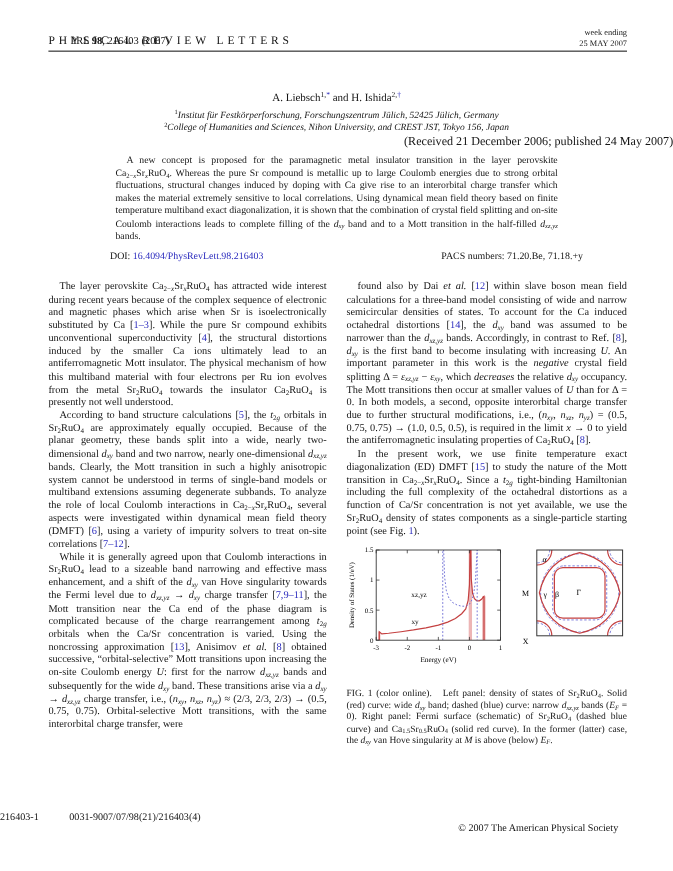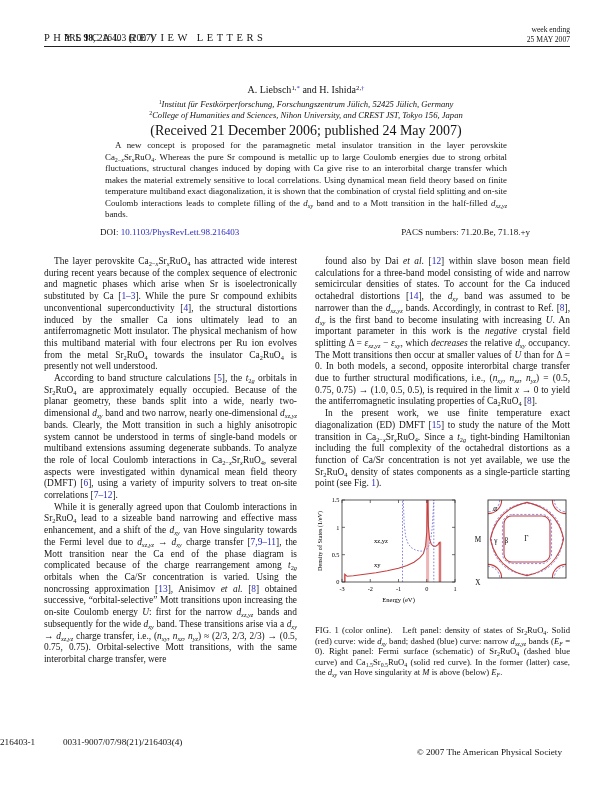--- a/index.html
+++ b/index.html
@@ -10,21 +10,21 @@
        border-bottom:1px solid #222;}
   .hdr-left{position:absolute;left:20px;bottom:3px;font-size:9.5px;white-space:nowrap;}
   .hdr-center{position:absolute;left:0;right:0;bottom:3px;
        font-size:10.5px;letter-spacing:3.5px;white-space:nowrap;}
   .hdr-right{position:absolute;right:0;bottom:2px;text-align:right;font-size:7.6px;line-height:1.25;margin-top:32px;}
   
   .title{position:absolute;left:0;right:0;top:60px;text-align:center;font-size:12.5px;font-weight:bold;}
   .authors{position:absolute;left:0;right:0;top:84px;text-align:center;font-size:10px;}
   .affil1{position:absolute;left:0;right:0;top:99px;text-align:center;font-size:8.6px;}
   .affil2{position:absolute;left:0;right:0;top:110px;text-align:center;font-size:8.6px;}
-  .received{position:absolute;left:0;right:0;top:123px;text-align:center;font-size:14px;}
+  .received{position:absolute;left:0;right:0;top:123px;text-align:right;font-size:11px;}
   
   .abstract{position:absolute;left:105px;width:402px;top:140px;font-size:8.85px;
        line-height:11.55px;text-align:justify;text-indent:10px;}
   .doi-row{position:absolute;left:100px;width:430px;top:227px;font-size:9px;}
   .doi-left{position:absolute;left:0;top:0;}
   .pacs{position:absolute;right:0;top:0;}
   
   .col{position:absolute;top:256px;font-size:9.4px;line-height:11.7px;text-align:justify;}
   .col-left{left:44px;width:253px;}
   .col-right{left:315px;width:255px;}
@@ -61,21 +61,21 @@
   <div class="authors">A. Liebsch<sup>1,<span class="blue">*</span></sup> and H. Ishida<sup>2,<span class="blue">†</span></sup></div>
   <div class="affil1"><sup>1</sup><i>Institut für Festkörperforschung, Forschungszentrum Jülich, 52425 Jülich, Germany</i></div>
   <div class="affil2"><sup>2</sup><i>College of Humanities and Sciences, Nihon University, and CREST JST, Tokyo 156, Japan</i></div>
   <div class="received">(Received 21 December 2006; published 24 May 2007)</div>
 
   <div class="abstract">A new concept is proposed for the paramagnetic metal insulator transition in the layer perovskite Ca<sub>2−<i>x</i></sub>Sr<sub><i>x</i></sub>RuO<sub>4</sub>. Whereas the pure Sr compound is metallic up to large Coulomb energies due to strong orbital fluctuations, structural changes induced by doping with Ca give rise to an interorbital charge transfer which makes the material extremely sensitive to local correlations. Using dynamical mean field theory based on finite temperature multiband exact diagonalization, it is shown that the combination of crystal field splitting and on-site Coulomb interactions leads to complete filling of the <i>d</i><sub><i>xy</i></sub> band and to a Mott transition in the half-filled <i>d</i><sub><i>xz,yz</i></sub> bands.</div>
 
   <div class="doi-row">
     <span class="doi-left">
       <span>DOI:</span>
-      <a href="#" class="doi-link">10.1103/PhysRevLett.98.216403</a>
+      <a href="#" class="doi-link">16.4094/PhysRevLett.98.216403</a>
     </span>
     <span class="pacs">PACS numbers: 71.20.Be, 71.18.+y</span>
   </div>
 
   <div class="col col-left">
     <p>The layer perovskite Ca<sub>2−<i>x</i></sub>Sr<sub><i>x</i></sub>RuO<sub>4</sub> has attracted wide interest during recent years because of the complex sequence of electronic and magnetic phases which arise when Sr is isoelectronically substituted by Ca [<span class="cite">1–3</span>]. While the pure Sr compound exhibits unconventional superconductivity [<span class="cite">4</span>], the structural distortions induced by the smaller Ca ions ultimately lead to an antiferromagnetic Mott insulator. The physical mechanism of how this multiband material with four electrons per Ru ion evolves from the metal Sr<sub>2</sub>RuO<sub>4</sub> towards the insulator Ca<sub>2</sub>RuO<sub>4</sub> is presently not well understood.</p>
     <p>According to band structure calculations [<span class="cite">5</span>], the <i>t</i><sub>2<i>g</i></sub> orbitals in Sr<sub>2</sub>RuO<sub>4</sub> are approximately equally occupied. Because of the planar geometry, these bands split into a wide, nearly two-dimensional <i>d</i><sub><i>xy</i></sub> band and two narrow, nearly one-dimensional <i>d</i><sub><i>xz,yz</i></sub> bands. Clearly, the Mott transition in such a highly anisotropic system cannot be understood in terms of single-band models or multiband extensions assuming degenerate subbands. To analyze the role of local Coulomb interactions in Ca<sub>2−<i>x</i></sub>Sr<sub><i>x</i></sub>RuO<sub>4</sub>, several aspects were investigated within dynamical mean field theory (DMFT) [<span class="cite">6</span>], using a variety of impurity solvers to treat on-site correlations [<span class="cite">7–12</span>].</p>
     <p>While it is generally agreed upon that Coulomb interactions in Sr<sub>2</sub>RuO<sub>4</sub> lead to a sizeable band narrowing and effective mass enhancement, and a shift of the <i>d</i><sub><i>xy</i></sub> van Hove singularity towards the Fermi level due to <i>d</i><sub><i>xz,yz</i></sub> → <i>d</i><sub><i>xy</i></sub> charge transfer [<span class="cite">7,9–11</span>], the Mott transition near the Ca end of the phase diagram is complicated because of the charge rearrangement among <i>t</i><sub>2<i>g</i></sub> orbitals when the Ca/Sr concentration is varied. Using the noncrossing approximation [<span class="cite">13</span>], Anisimov <i>et al.</i> [<span class="cite">8</span>] obtained successive, “orbital-selective” Mott transitions upon increasing the on-site Coulomb energy <i>U</i>: first for the narrow <i>d</i><sub><i>xz,yz</i></sub> bands and subsequently for the wide <i>d</i><sub><i>xy</i></sub> band. These transitions arise via a <i>d</i><sub><i>xy</i></sub> → <i>d</i><sub><i>xz,yz</i></sub> charge transfer, i.e., (<i>n</i><sub><i>xy</i></sub>, <i>n</i><sub><i>xz</i></sub>, <i>n</i><sub><i>yz</i></sub>) ≈ (2/3, 2/3, 2/3) → (0.5, 0.75, 0.75). Orbital-selective Mott transitions, with the same interorbital charge transfer, were</p>
   </div>
 

